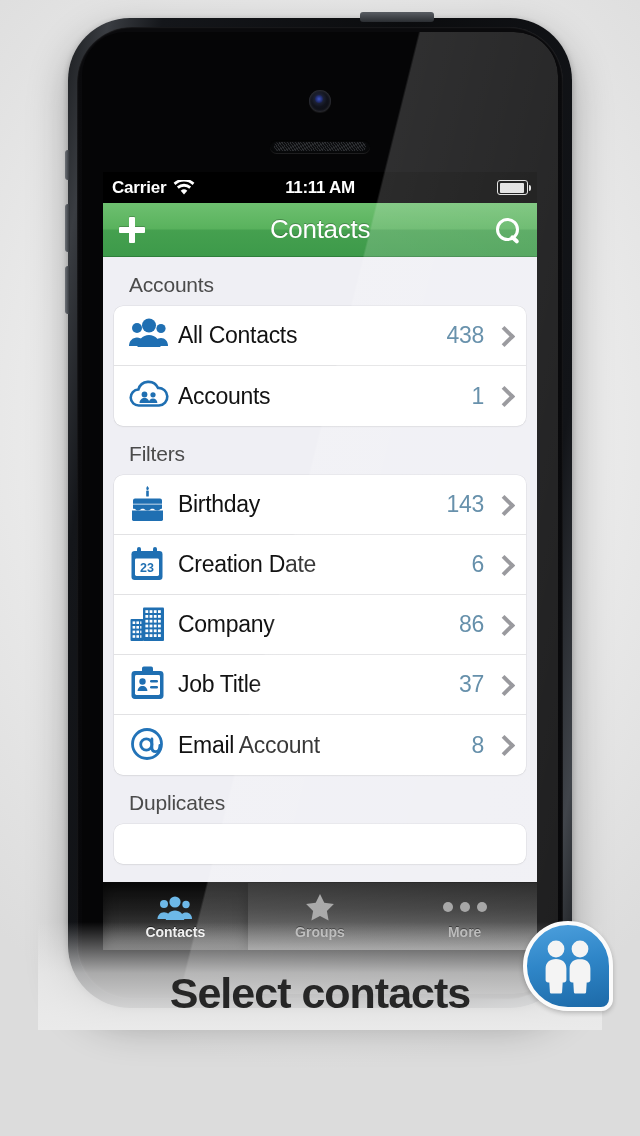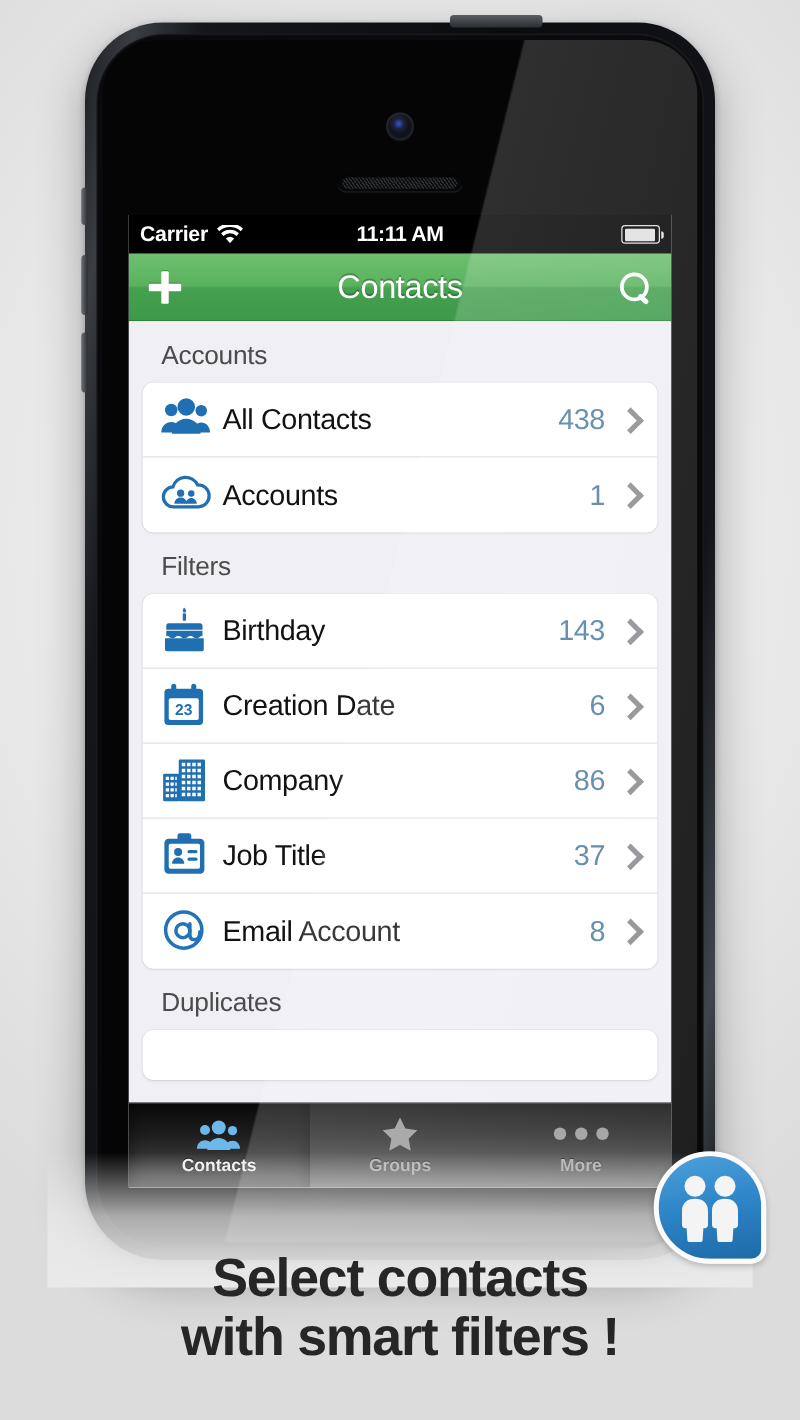--- a/index.html
+++ b/index.html
@@ -242,21 +242,21 @@
     position:absolute; inset:0;
     background: linear-gradient(170deg, #4da0dd 0%, #2f86c8 46%, #1d6aa8 100%);
     border-radius: 45px 45px 12px 45px;
     border: 4px solid #fbfbfb;
     box-shadow: 0 2px 5px rgba(0,0,0,.22);
   }
   .badge-shape svg { position:absolute; left:14px; top:13px; }
 
   
   #caption {
-    position: absolute; left: 0; right: 0; top: 1000px;
+    position: absolute; left: 0; right: 0; top: 970px;
     text-align: center;
     color: #262626;
     font-weight: bold;
     font-size: 43px;
     line-height: 47px;
     letter-spacing: -1px;
     z-index: 70;
   }
   #caption div { white-space: nowrap; }
 </style>
@@ -522,14 +522,13 @@
         <path d="M15 21c-6.4 0-10.4 3.6-10.4 9.6V42c0 1.6 1.2 2.5 2.5 2.5l1.2 0 .6 9.4c.05 1 .8 1.7 1.8 1.7h8.6c1 0 1.75-.7 1.8-1.7l.6-9.4 1.2 0c1.3 0 2.5-.9 2.5-2.5V30.6c0-6-4-9.6-10.4-9.6z"></path>
         <circle cx="39" cy="11" r="8.4"></circle>
         <path d="M39 21c-6.4 0-10.4 3.6-10.4 9.6V42c0 1.6 1.2 2.5 2.5 2.5l1.2 0 .6 9.4c.05 1 .8 1.7 1.8 1.7h8.6c1 0 1.75-.7 1.8-1.7l.6-9.4 1.2 0c1.3 0 2.5-.9 2.5-2.5V30.6c0-6-4-9.6-10.4-9.6z"></path>
       </g>
     </svg>
   </div>
 </div>
 
 <div id="caption">
   <div>Select contacts</div>
-  <div>with smart filters !</div>
 </div>
 
 </body></html>

